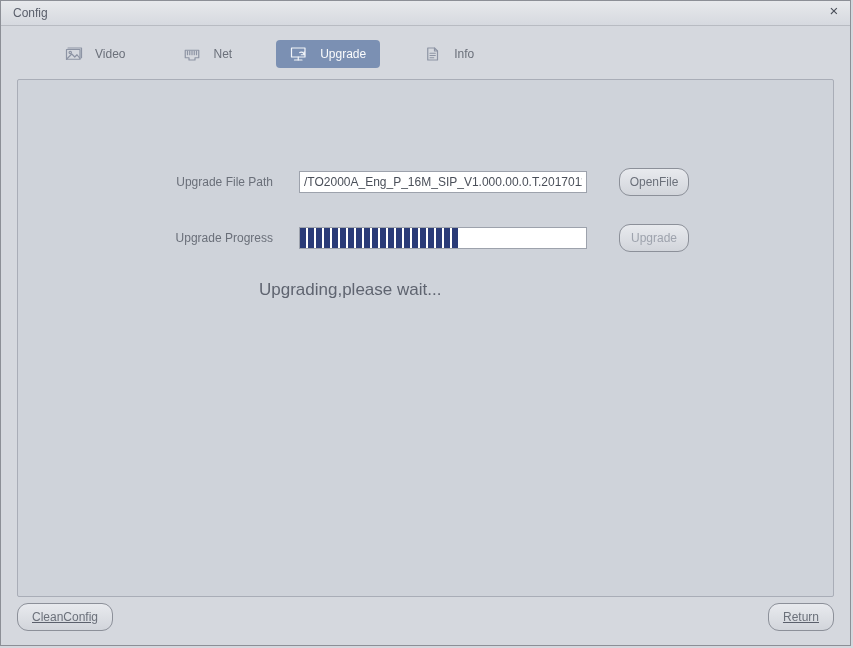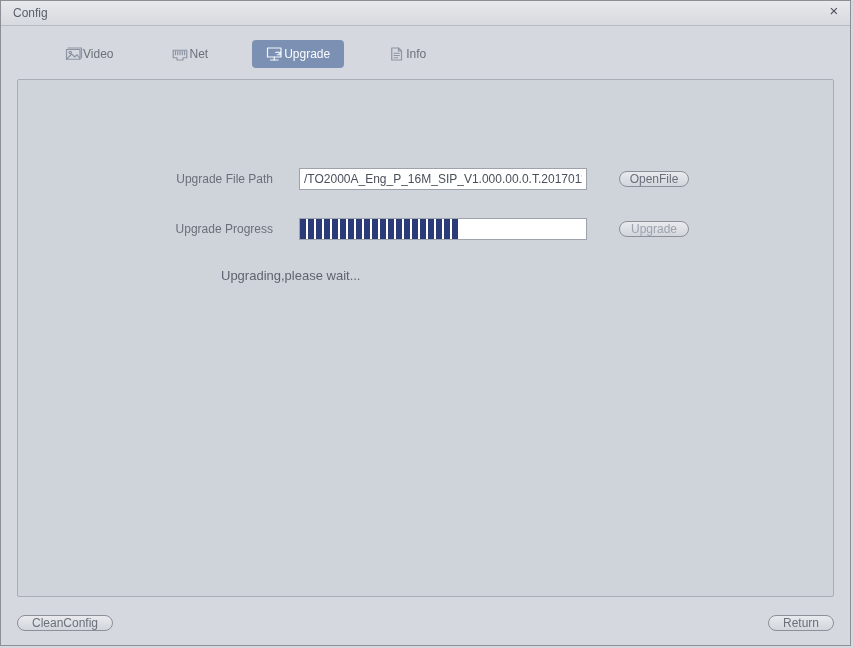--- a/index.html
+++ b/index.html
@@ -49,21 +49,21 @@
 
   .tabs {
     display: flex;
     align-items: center;
     gap: 30px;
     padding: 14px 40px 6px 50px;
   }
   .tab {
     display: flex;
     align-items: center;
-    gap: 0;
+    gap: 12px;
     padding: 6px 14px;
     border-radius: 4px;
     color: #6b707a;
     cursor: pointer;
     text-align: center;
   }
   .tab.active {
     background: #7b90b3;
     color: #fbfcfd;
   }
@@ -132,54 +132,55 @@
       #2a3b78 0px,
       #2a3b78 6px,
       #ffffff 6px,
       #ffffff 8px
     );
   }
   .btn {
     display: inline-flex;
     align-items: center;
     justify-content: center;
-    height: 16px;
+    height: 28px;
     padding: 0 14px;
     border: 1px solid #8c9099;
     border-radius: 11px;
     background: linear-gradient(#e8eaee, #d2d5db);
     color: #6b707a;
     cursor: pointer;
     font-size: 12px;
     box-sizing: border-box;
   }
   .btn.disabled {
     color: #9ea3ad;
     cursor: default;
   }
   .side-btn {
     margin-left: 12px;
     width: 70px;
     padding: 0;
   }
   .status-line {
-    margin-left: 73px;
+    margin-left: 111px;
     color: #5f6470;
-    font-size: 13px;
+    font-size: 17px;
     margin-top: 8px;
   }
 
   .bottom-bar {
     position: absolute;
     left: 16px;
     right: 16px;
     bottom: 14px;
     display: flex;
     justify-content: space-between;
     align-items: center;
+    text-decoration: underline;
   }
   .svg-stroke { stroke: #8d94a4; fill: none; stroke-width: 1.6; stroke-linecap: round; stroke-linejoin: round; }
   .active .svg-stroke { stroke: #f3f6fa; }
 </style>
 </head>
 <body>
 
 <div class="app">
 
   <div class="titlebar">

